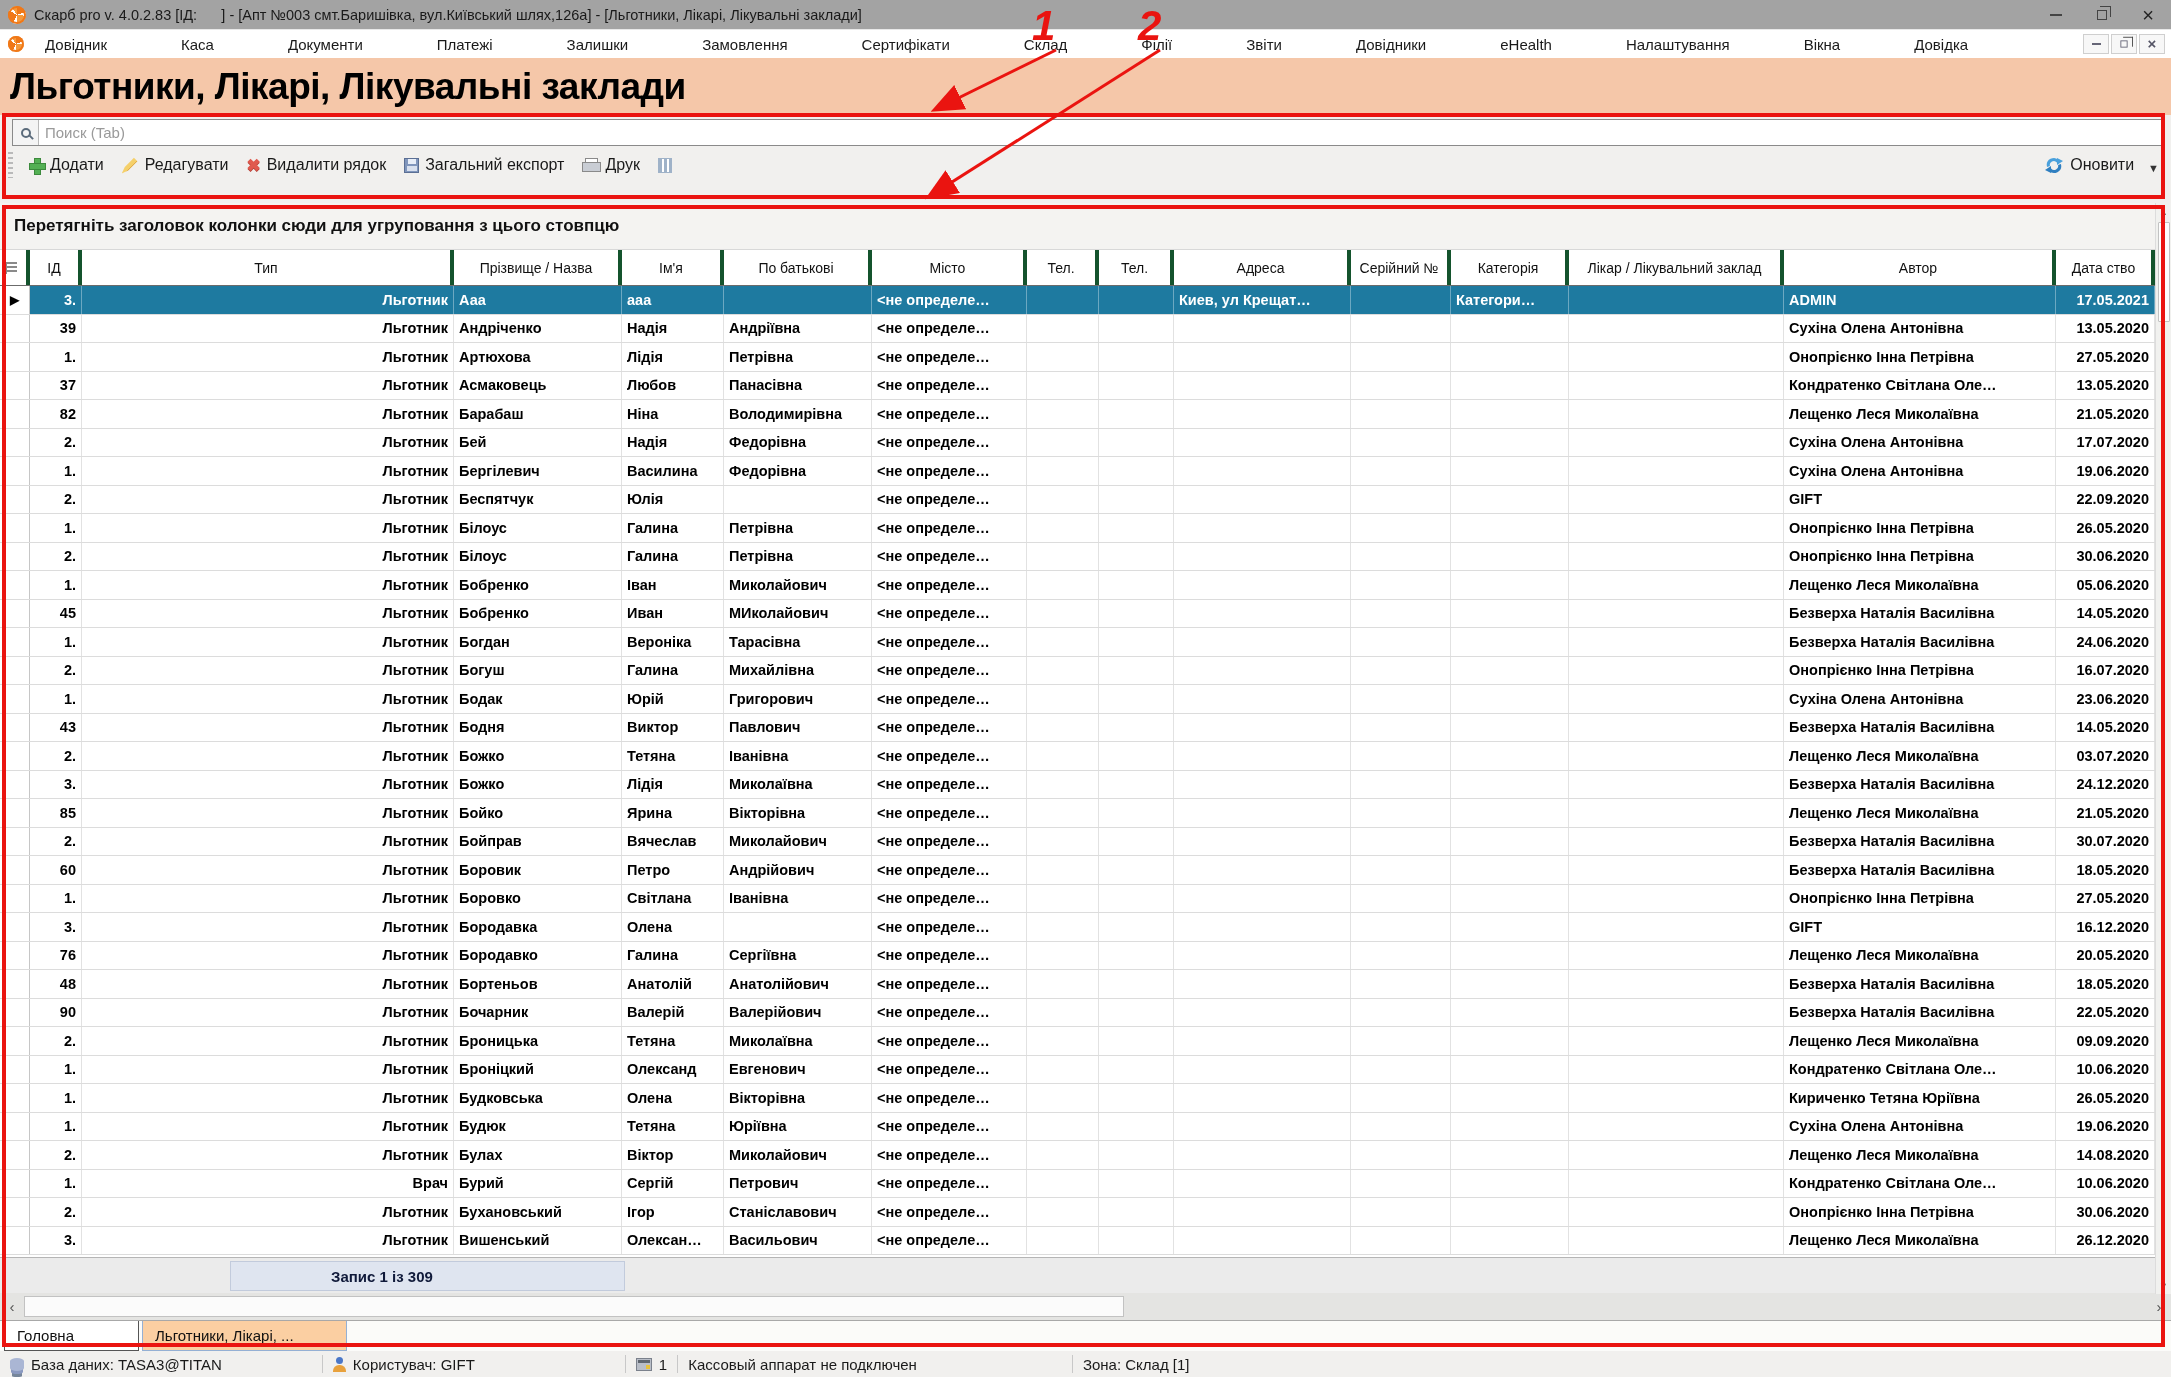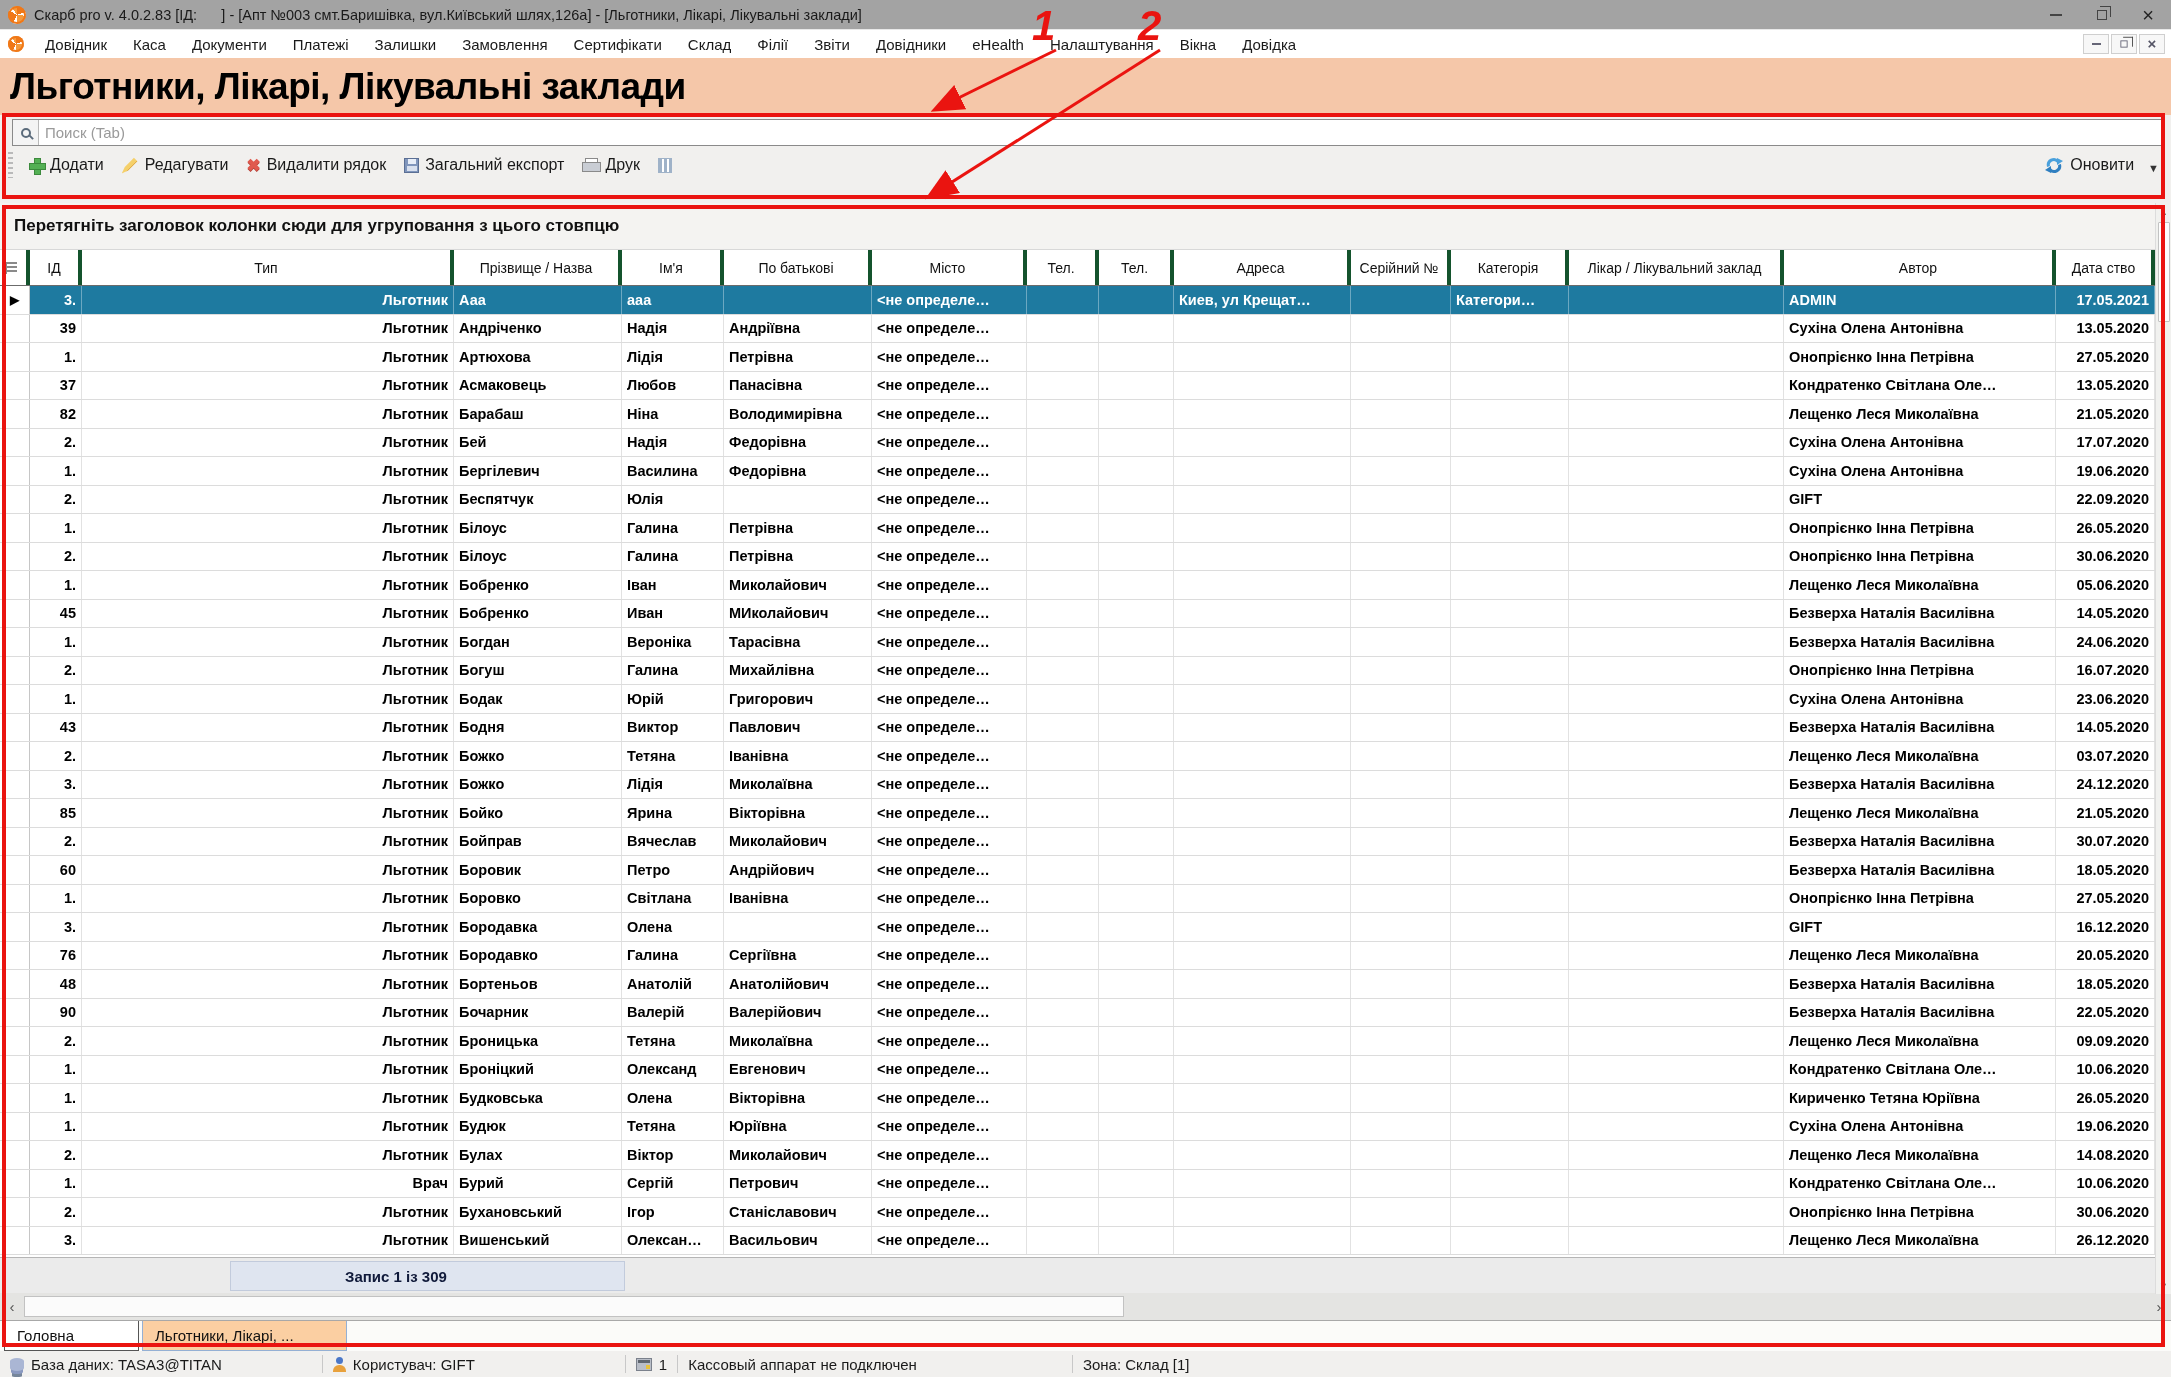--- a/index.html
+++ b/index.html
@@ -20,21 +20,21 @@
   .win-controls{margin-left:auto;display:flex;align-items:center;height:100%;}
   .win-btn{width:46px;height:100%;display:flex;align-items:center;justify-content:center;color:#333;}
   .min-glyph{width:12px;height:2px;background:#444;}
   .restore-glyph{width:10px;height:10px;border:1.5px solid #444;position:relative;}
   .restore-glyph::before{content:"";position:absolute;left:2px;top:-5px;width:10px;height:10px;border:1.5px solid #444;border-left:none;border-bottom:none;}
   .close-glyph{font-size:20px;line-height:20px;color:#222;}
 
   
   .menubar{height:28px;display:flex;align-items:center;background:#fff;font-size:15px;color:#1a1a1a;flex:0 0 auto;}
   .menubar .app-icon{width:16px;height:16px;}
-  .menu-items{display:flex;align-items:flex-end;}
+  .menu-items{display:flex;align-items:flex-end;gap:48px;}
   .menu-item{padding:3px 13px;cursor:default;}
   .mdi-controls{margin-left:auto;display:flex;gap:2px;margin-right:6px;}
   .mdi-btn{width:26px;height:20px;border:1px solid #cfcfcf;background:#f7f7f7;display:flex;align-items:center;justify-content:center;color:#555;font-size:12px;}
   .mdi-btn .min-glyph{width:9px;height:2px;background:#667;}
   .mdi-btn .restore-glyph{width:8px;height:8px;border-color:#667;transform:scale(.9);}
   .mdi-btn .close-glyph{font-size:15px;color:#556;font-weight:bold;}
 
   
   .page-header{height:57px;background:var(--peach);display:flex;align-items:center;padding-left:10px;flex:0 0 auto;}
   .page-title{font-size:37px;font-weight:bold;color:#000;letter-spacing:-0.5px;}
@@ -76,21 +76,21 @@
   .corner-glyph{width:12px;height:12px;background:repeating-linear-gradient(to bottom,#8a8a8a 0 2px,transparent 2px 4px);border-left:2px solid #8a8a8a;}
   .grid-rows{flex:1 1 auto;overflow:hidden;background:#fff;}
   .grid-row{display:grid;grid-template-columns:var(--cols);height:28.5px;border-bottom:1px solid #dcdcdc;background:#fff;}
   .cell{border-right:1px solid #e2e2e2;padding:0 5px;display:flex;align-items:center;font-size:14.5px;font-weight:bold;color:#000;overflow:hidden;white-space:nowrap;}
   .cell.r{justify-content:flex-end;}
   .cell.marker{padding:0 2px;justify-content:center;color:#000;font-size:12px;border-right:1px solid #c6c6c6;background:#fff;}
   .grid-row.sel{background:var(--sel);}
   .grid-row.sel .cell{color:#fff;border-right:1px solid rgba(255,255,255,.35);}
   .grid-row.sel .cell.marker{background:#fff;color:#000;border-right:1px solid #c6c6c6;}
   .grid-footer{height:36px;background:#ebebeb;border-top:1px solid #b5b5b5;position:relative;flex:0 0 auto;}
-  .rec-box{position:absolute;left:230px;top:3px;width:395px;height:30px;background:#dfe5f0;border:1px solid #c2cbdc;display:flex;align-items:center;padding-left:14px;}
+  .rec-box{position:absolute;left:230px;top:3px;width:395px;height:30px;background:#dfe5f0;border:1px solid #c2cbdc;display:flex;align-items:center;}
   .rec-text{padding-left:100px;font-size:15px;font-weight:bold;color:#101a3a;}
 
   
   .vscroll{position:absolute;right:0;top:0;bottom:57px;width:16px;background:#f1f1ef;border-left:1px solid #dcdcdc;display:flex;flex-direction:column;align-items:center;}
   .vs-btn{height:17px;width:100%;display:flex;align-items:center;justify-content:center;font-size:9px;color:#606060;}
   .vs-thumb{width:12px;height:100px;background:#fdfdfd;border:1px solid #c2c2c2;border-radius:1px;margin-top:2px;}
   .vs-spacer{flex:1;}
   .hscroll{height:27px;background:#e4e4e2;display:flex;align-items:center;flex:0 0 auto;}
   .hs-btn{width:24px;height:100%;display:flex;align-items:center;justify-content:center;color:#555;font-size:15px;}
   .hs-thumb{width:1100px;height:21px;background:#fbfbfb;border:1px solid #c2c2c2;}

